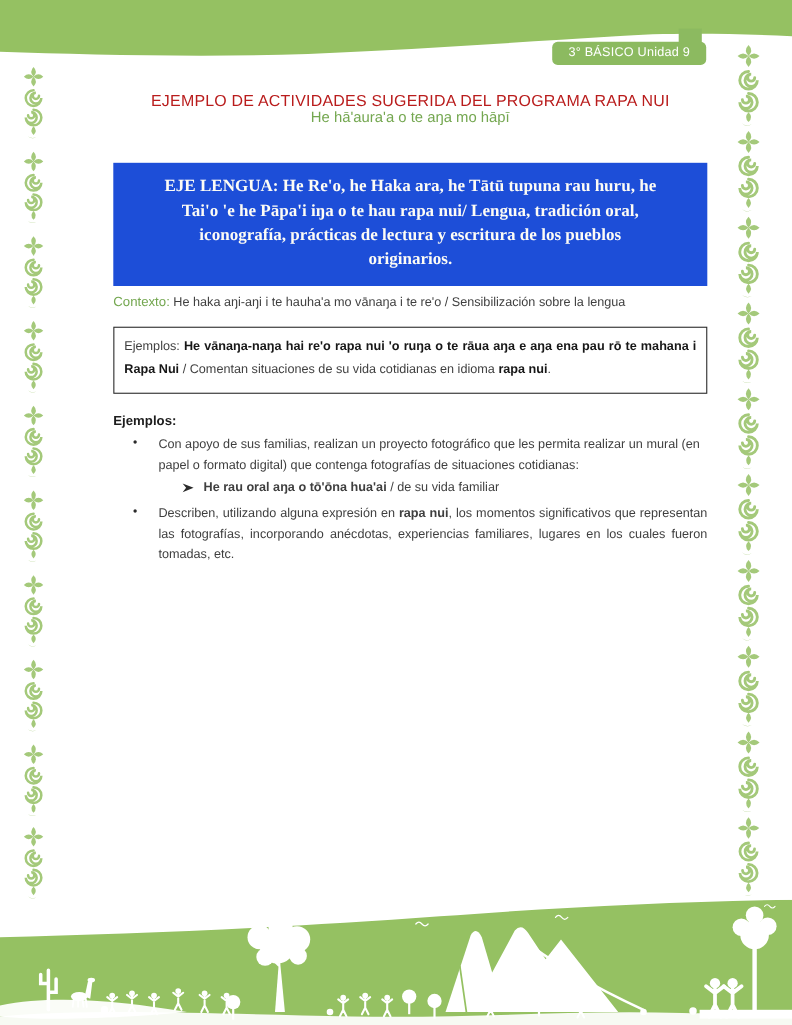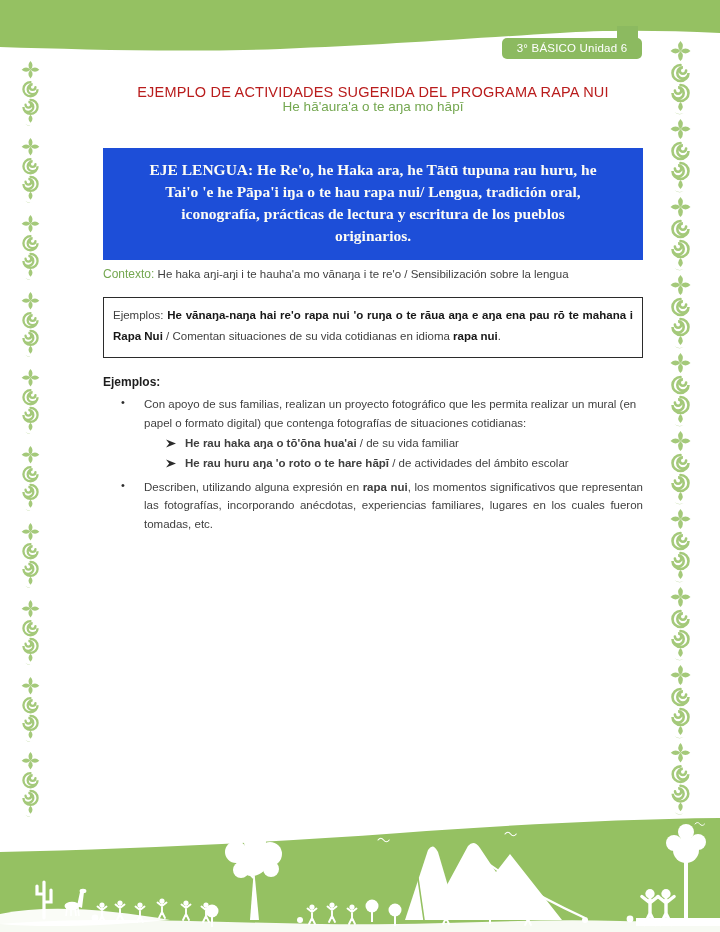--- a/index.html
+++ b/index.html
@@ -87,21 +87,21 @@
           <path d="M7,72 q4,3.5 9,1 q-5,3 -9,-1"></path>
         </g>
       </symbol>
     </defs>
   </svg>
 
   <svg class="top-band" width="720" height="60" viewBox="0 0 720 60">
     <path d="M0,0 H720 V33 C660,30 600,30 560,33 C460,39 380,45 280,49 C180,52.5 80,49.5 0,47 Z" fill="#95c162"></path>
   </svg>
   <div class="badge-connector"></div>
-  <div class="unit-badge">3° BÁSICO Unidad 6</div>
+  <div class="unit-badge">3° BÁSICO Unidad 9</div>
 
   <svg class="ornament ornament-left" width="23" height="766" viewBox="0 0 23 766">
     <use href="#koru" x="0" y="0" width="23" height="77"></use>
     <use href="#koru" x="0" y="77" width="23" height="77"></use>
     <use href="#koru" x="0" y="154" width="23" height="77"></use>
     <use href="#koru" x="0" y="231" width="23" height="77"></use>
     <use href="#koru" x="0" y="308" width="23" height="77"></use>
     <use href="#koru" x="0" y="385" width="23" height="77"></use>
     <use href="#koru" x="0" y="462" width="23" height="77"></use>
     <use href="#koru" x="0" y="539" width="23" height="77"></use>
@@ -143,32 +143,24 @@
         <span class="marker">•</span>
         <span class="btext">Con apoyo de sus familias, realizan un proyecto fotográfico que les permita realizar un mural (en papel o formato digital) que contenga fotografías de situaciones cotidianas:</span>
       </div>
 
       <div class="sub-bullet">
         <span class="arrow">
           <svg width="12" height="11" viewBox="0 0 12 11">
               <path d="M1,1.5 L11,5.5 L1,9.5 L4.2,5.5 Z" fill="#2b2b2b"></path>
             </svg>
         </span>
-        <span class="btext"><b>He rau haka aŋa o tō'ōna hua'ai</b><span> / de su vida familiar</span></span>
+        <span class="btext"><b>He rau oral aŋa o tō'ōna hua'ai</b><span> / de su vida familiar</span></span>
       </div>
 
 
-      <div class="sub-bullet">
-        <span class="arrow">
-          <svg width="12" height="11" viewBox="0 0 12 11">
-              <path d="M1,1.5 L11,5.5 L1,9.5 L4.2,5.5 Z" fill="#2b2b2b"></path>
-            </svg>
-        </span>
-        <span class="btext"><b>He rau huru aŋa 'o roto o te hare hāpī</b><span> / de actividades del ámbito escolar</span></span>
-      </div>
 
       <div class="bullet-row justified">
         <span class="marker">•</span>
         <span class="btext"><span>Describen, utilizando alguna expresión en </span><b>rapa nui</b><span>, los momentos significativos que representan las fotografías, incorporando anécdotas, experiencias familiares, lugares en los cuales fueron tomadas, etc.</span></span>
       </div>
     </div>
   </div>
 
   <svg class="footer-art" width="720" height="114" viewBox="0 0 720 114">
     <defs>

